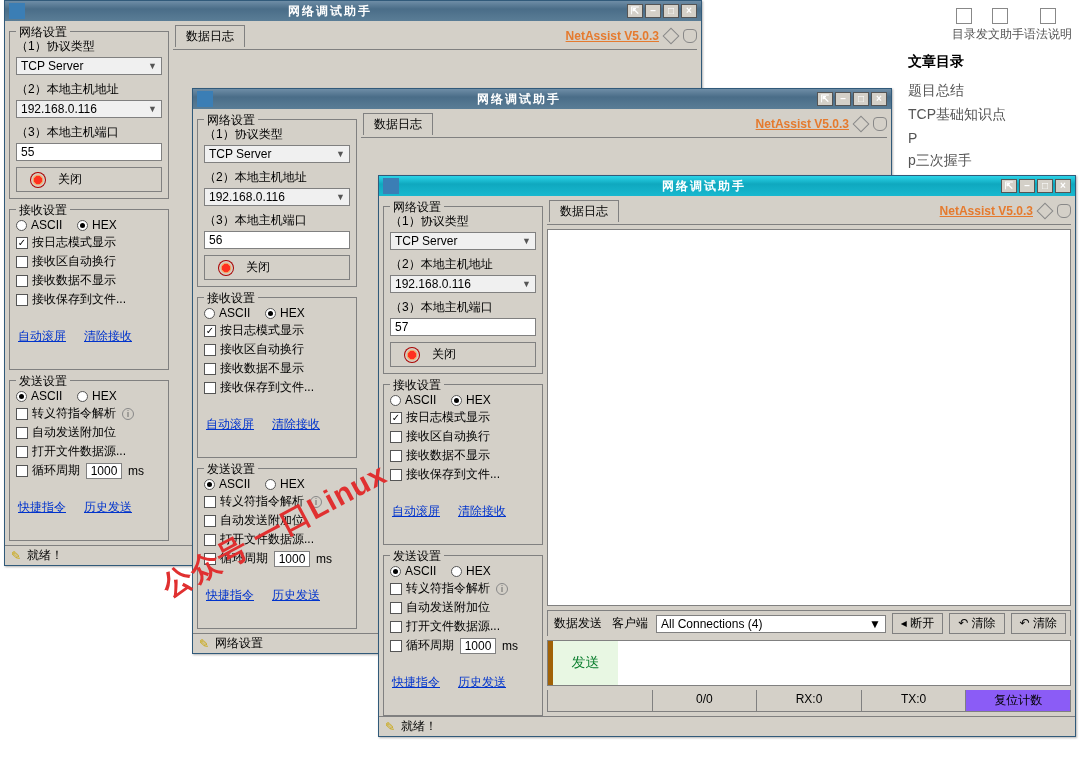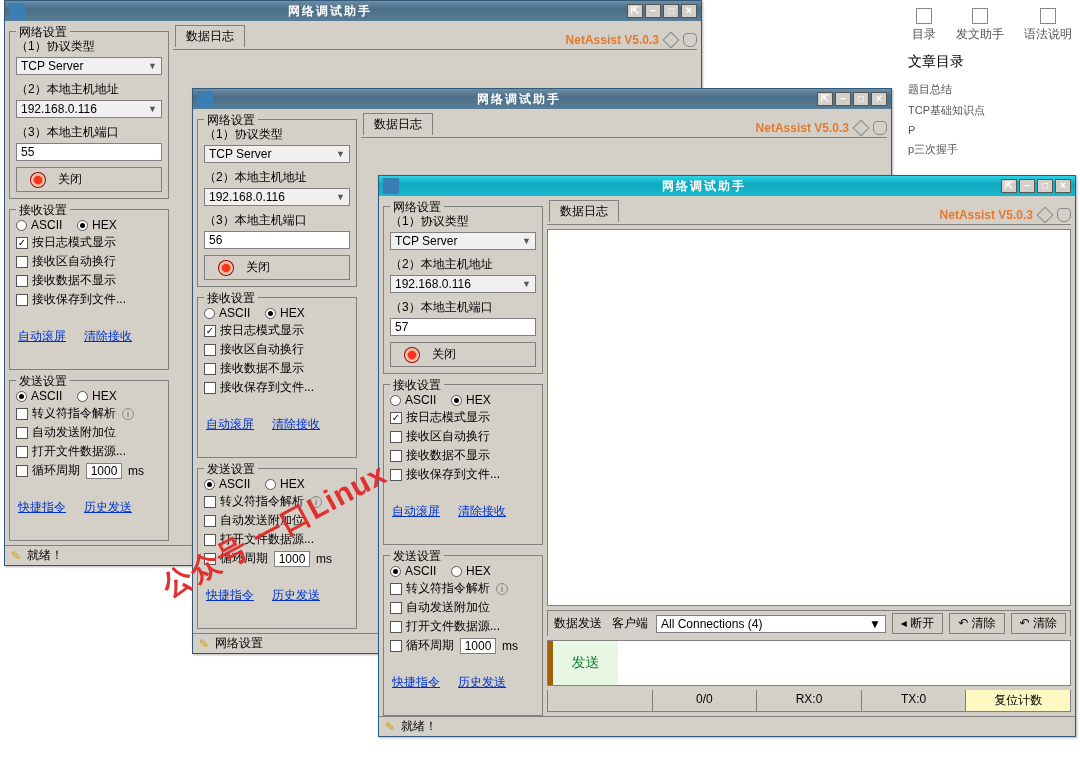--- a/index.html
+++ b/index.html
@@ -28,42 +28,42 @@
 .rd{width:11px;height:11px;border:1px solid #555;border-radius:50%;background:#fff;display:inline-flex;align-items:center;justify-content:center}
 .rd.c::after{content:"";width:5px;height:5px;background:#000;border-radius:50%}
 .link-row{display:flex;gap:18px;margin:20px 2px}
 .link{color:#0033cc;text-decoration:underline;cursor:pointer}
 .info-icon{width:12px;height:12px;border:1px solid #888;border-radius:50%;display:inline-flex;align-items:center;justify-content:center;font-size:9px;color:#555;margin-left:2px}
 .period-input{width:36px;height:16px;border:1px solid #808080;background:#fff;text-align:center;margin:0 2px}
 .status-bar{height:20px;border-top:1px solid #808080;display:flex;align-items:center;padding:0 6px;gap:6px;background:#d4d0c8}
 .status-bar .hand{color:#c9a400}
 .right-tabs{display:flex;align-items:flex-end;gap:6px;padding-left:2px}
 .tab{border:1px solid #808080;border-bottom:none;padding:2px 10px;background:#d4d0c8}
-.brand{color:#e57a2e;font-weight:bold;}
-.right-top{display:flex;align-items:flex-end;justify-content:space-between;border-bottom:1px solid #808080;padding-bottom:2px}
+.brand{color:#e57a2e;font-weight:bold;text-decoration:underline}
+.right-top{display:flex;align-items:center;justify-content:space-between;border-bottom:1px solid #808080;padding-bottom:2px}
 .right-icons{display:flex;gap:6px;align-items:center}
 .bell{width:14px;height:14px;border:1px solid #888;border-radius:4px 4px 6px 6px}
 .diamond{width:12px;height:12px;transform:rotate(45deg);border:1px solid #888}
 .log-area{flex:1;border:1px solid #808080;background:#fff;min-height:200px}
 .send-row{display:flex;align-items:center;gap:6px;border:1px solid #808080;border-bottom:none;padding:2px 4px;background:#d4d0c8}
 .send-row .lbl{padding:0 2px}
 .combo{flex:1;border:1px solid #808080;background:#fff;padding:1px 4px;display:flex;justify-content:space-between;align-items:center}
 .small-btn{border:1px solid #808080;background:#d4d0c8;padding:1px 8px;cursor:pointer}
 .send-area{display:flex;border:1px solid #808080;background:#fff}
 .send-text{flex:1;padding:4px;color:#888}
 .send-btn{width:70px;background:#e8f7e3;border-left:5px solid #a16207;display:flex;align-items:center;justify-content:center;color:#0a7e2e;font-size:14px;cursor:pointer}
 .bottom-cells{display:flex;border:1px solid #808080;border-top:none}
 .bottom-cells>div{flex:1;border-right:1px solid #808080;padding:2px 6px;text-align:center}
-.bottom-cells>div:last-child{border-right:none;background:#fef9c3}
+.bottom-cells>div:last-child{border-right:none;background:#8b5cf6}
 .sidebar{position:absolute;right:0;top:0;width:180px;padding:8px;background:#fff}
-.sb-icons{display:flex;justify-content:flex-end;gap:20px;margin-bottom:10px}
+.sb-icons{display:flex;justify-content:flex-end;margin-bottom:10px}
 .sb-icon{display:flex;flex-direction:column;align-items:center;gap:2px;font-size:11px;color:#555}
 .sb-icon .g{width:16px;height:16px;border:1px solid #888}
-.sb-title{font-weight:normal;font-size:14px;margin:8px 0}
-.sb-item{color:#555;font-size:11px;padding:3px 0;overflow:hidden;white-space:nowrap}
+.sb-title{font-weight:bold;font-size:14px;margin:8px 0}
+.sb-item{color:#555;font-size:14px;padding:3px 0;overflow:hidden;white-space:nowrap}
 .watermark{position:absolute;left:150px;top:510px;font-size:30px;color:#e03030;font-weight:bold;transform:rotate(-28deg);pointer-events:none;letter-spacing:1px}
 </style>
 </head>
 <body>
 
 <div class="sidebar">
   <div class="sb-icons">
     <div class="sb-icon">
         <div class="g"></div>
         <span>目录</span>

